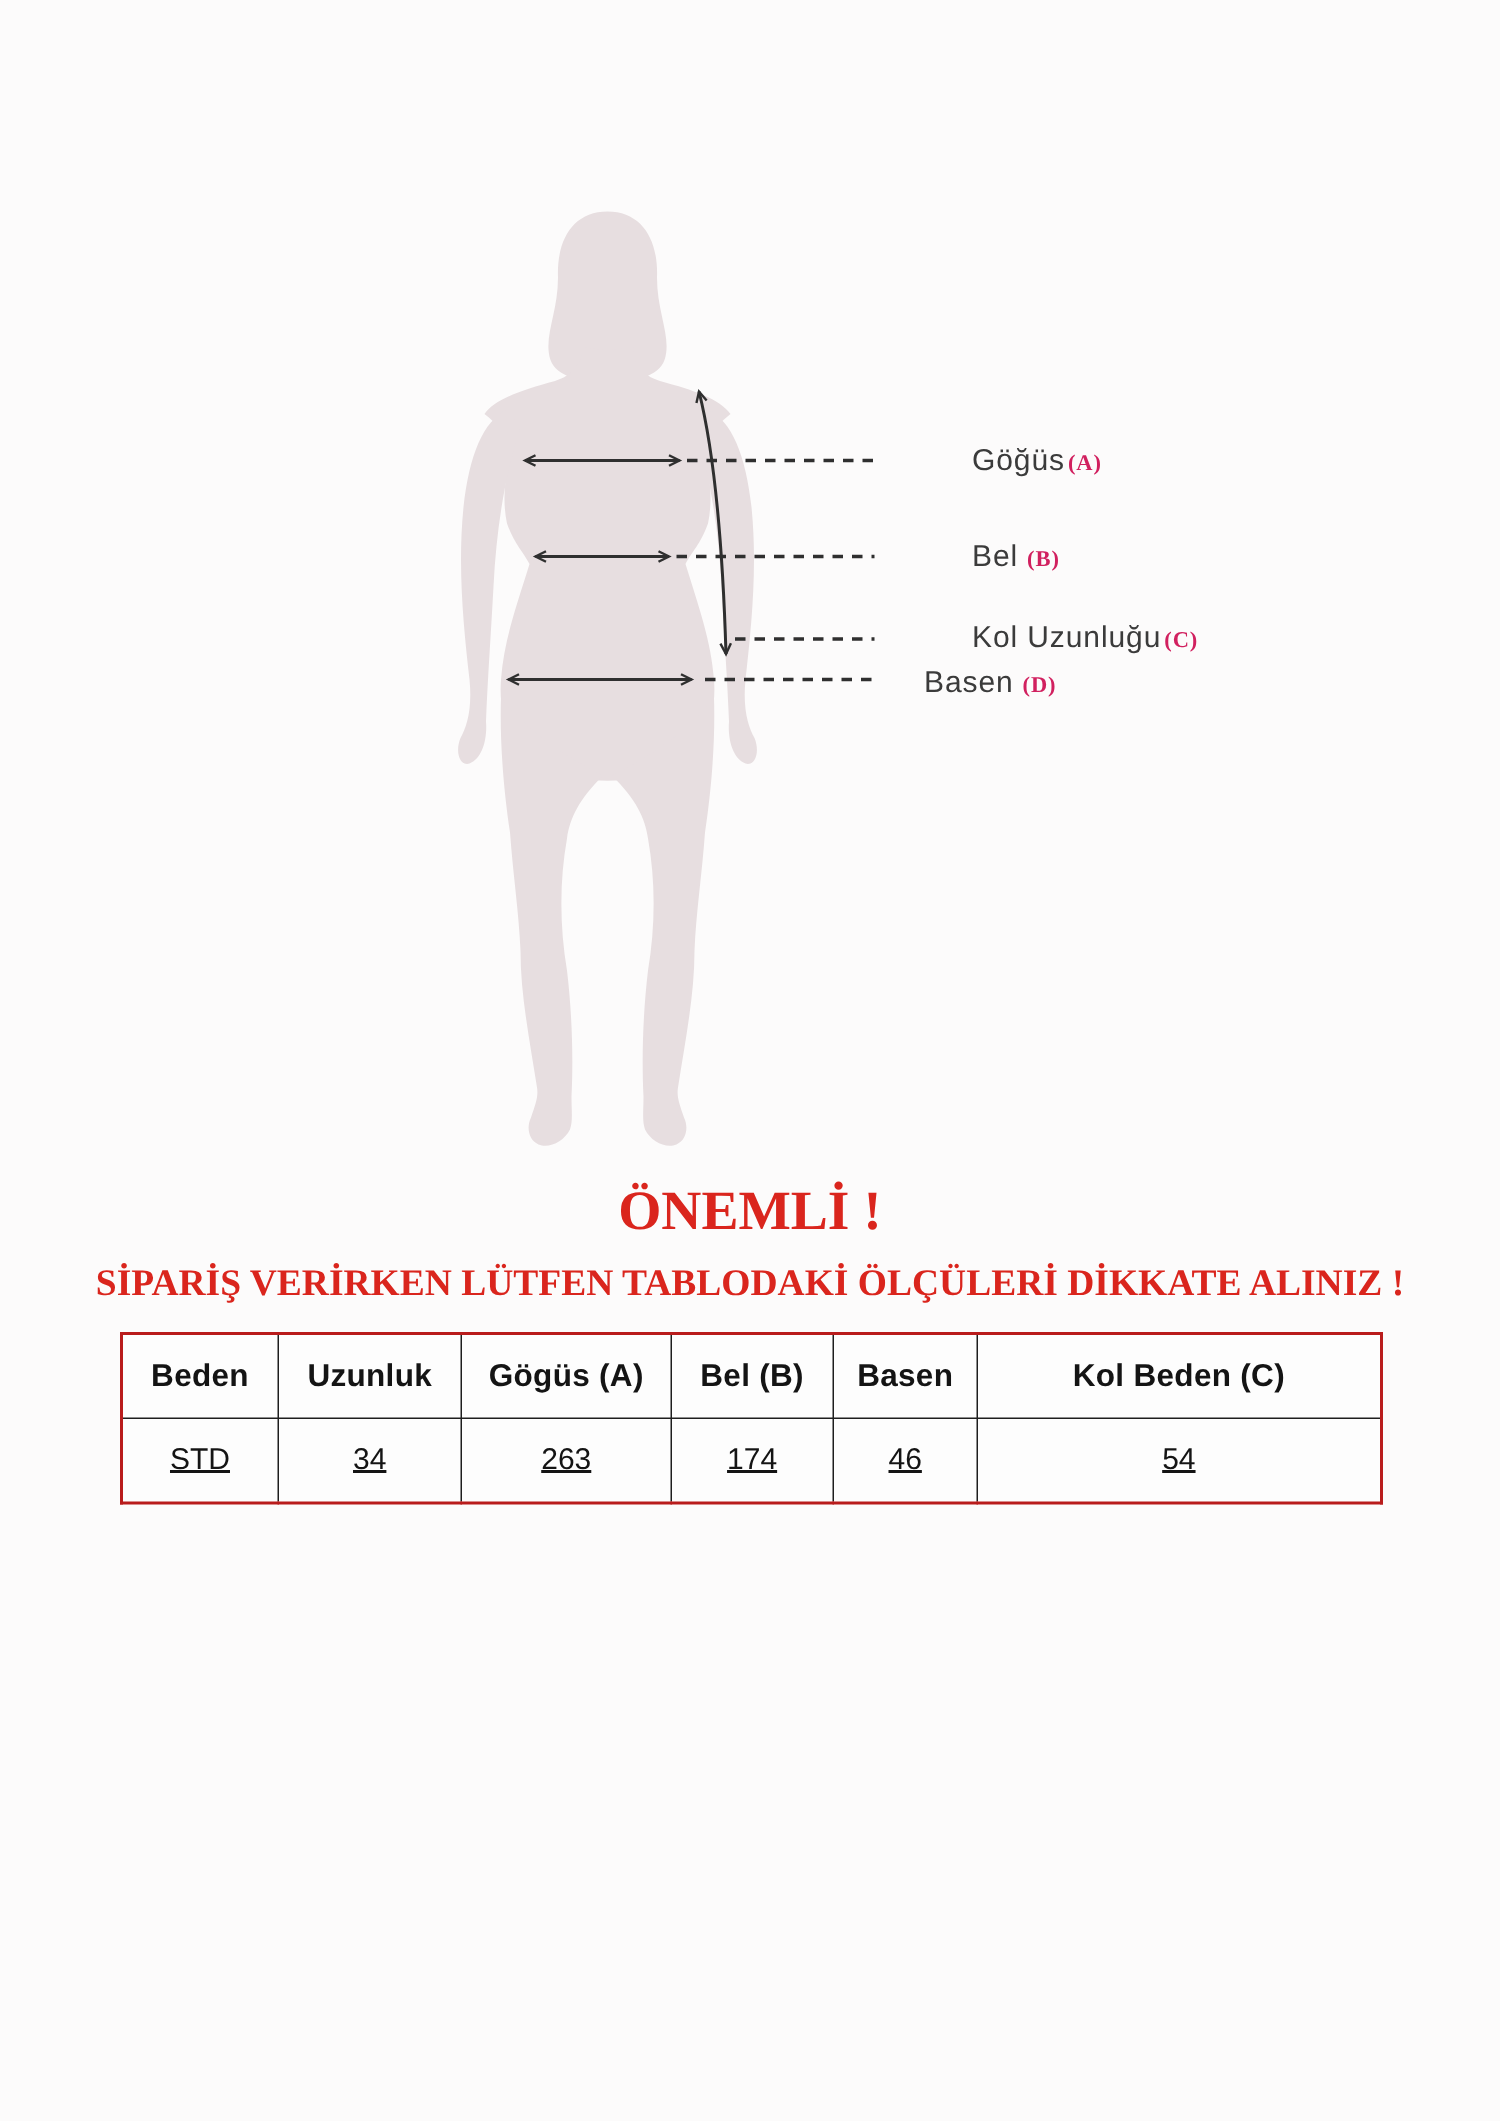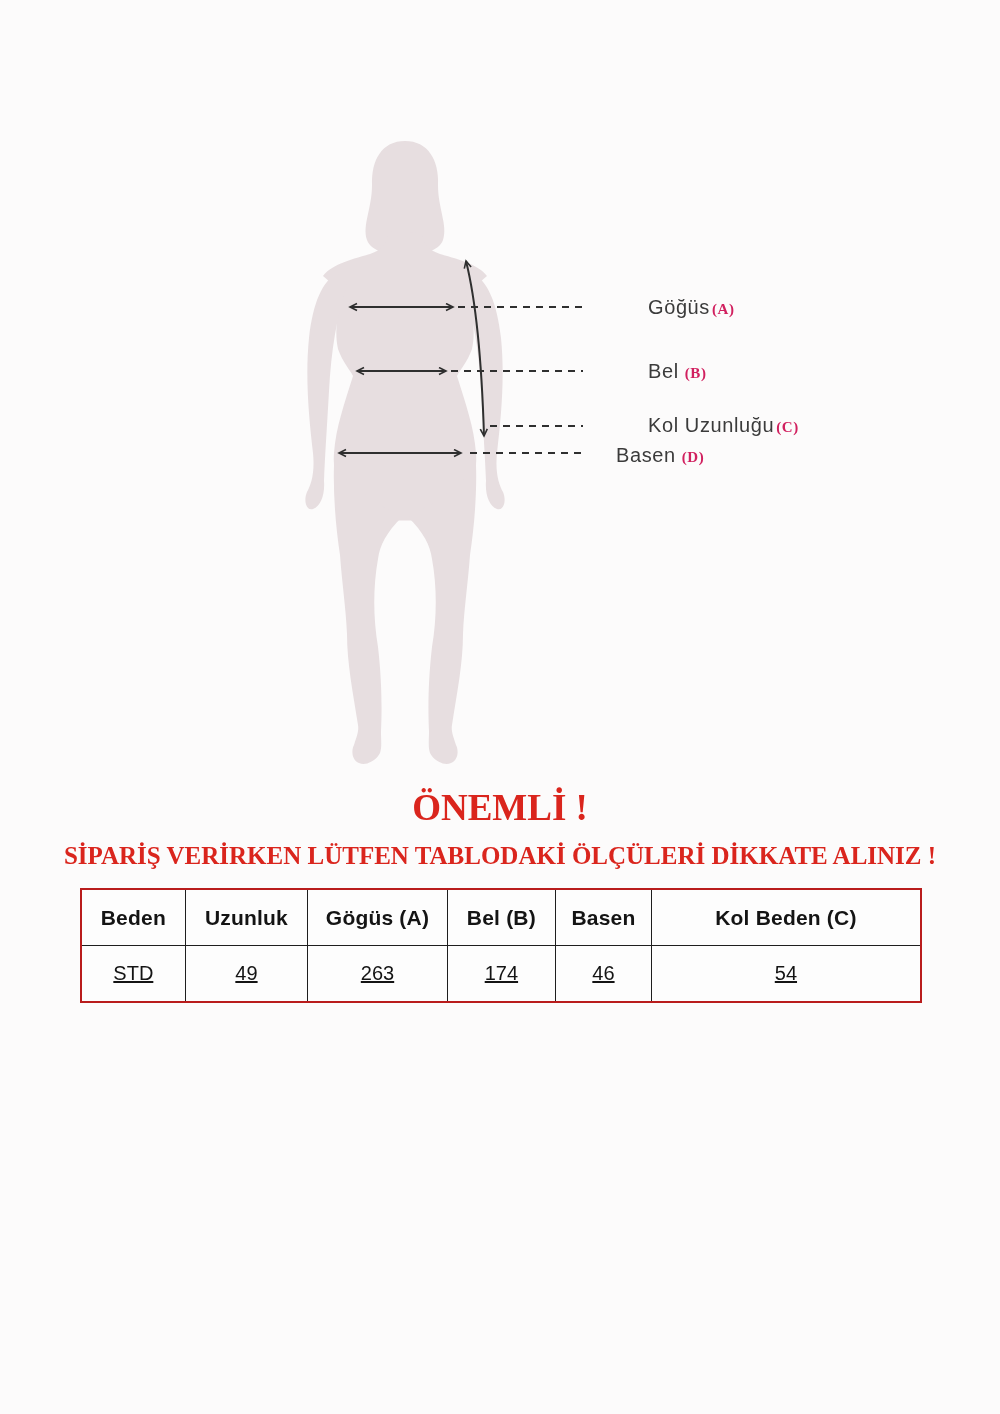--- a/index.html
+++ b/index.html
@@ -122,21 +122,21 @@
         <th>Uzunluk</th>
         <th>Gögüs (A)</th>
         <th>Bel (B)</th>
         <th>Basen</th>
         <th>Kol Beden (C)</th>
       </tr>
     </thead>
     <tbody>
       <tr>
         <td>STD</td>
-        <td>49</td>
+        <td>34</td>
         <td>263</td>
         <td>174</td>
         <td>46</td>
         <td>54</td>
       </tr>
     </tbody>
   </table>
 
 </div>
 

